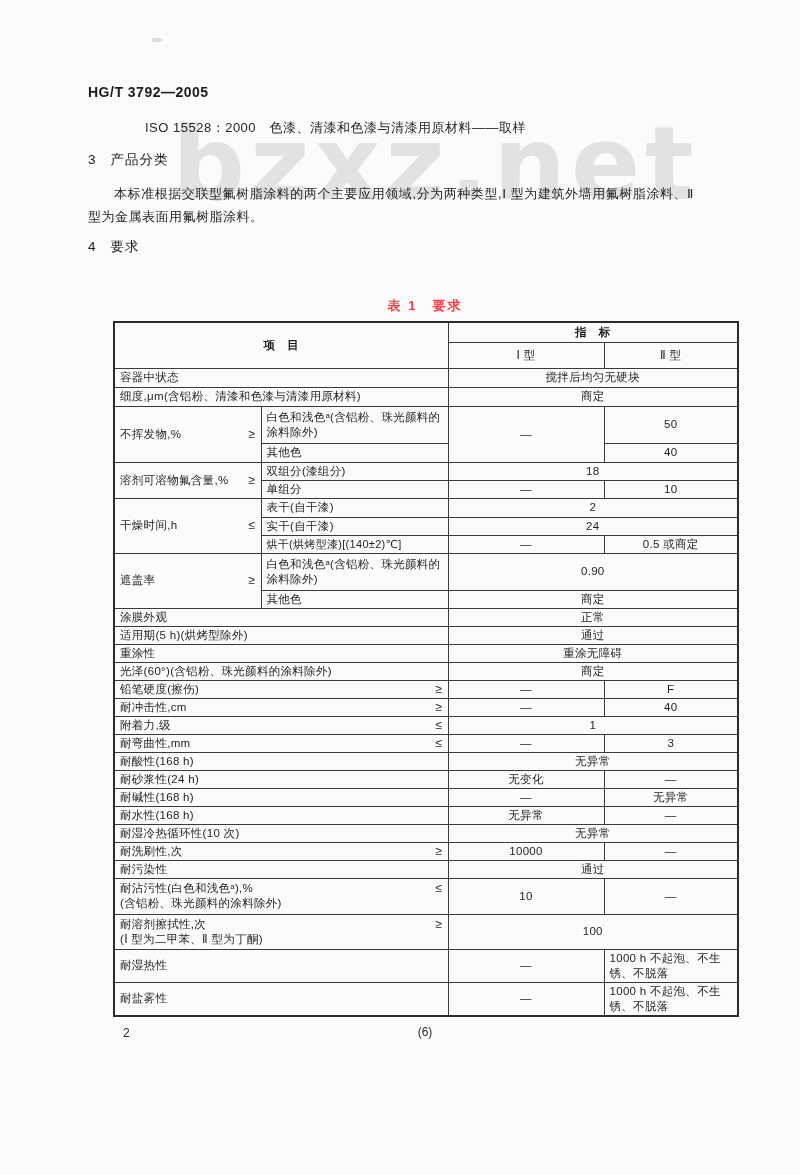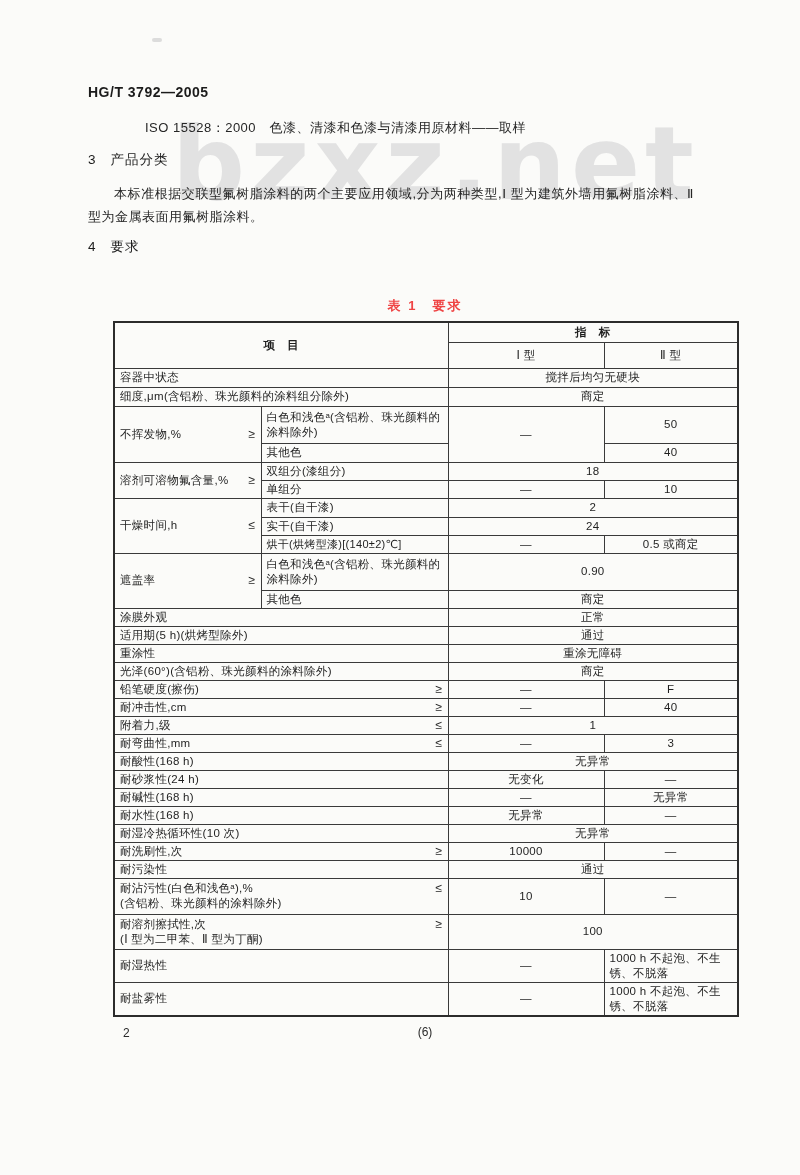--- a/index.html
+++ b/index.html
@@ -124,21 +124,21 @@
         <td class="hd2">Ⅰ 型</td>
         <td class="hd2">Ⅱ 型</td>
       </tr>
 
       <tr class="r19">
         <td class="item" colspan="2">容器中状态</td>
         <td class="c" colspan="2">搅拌后均匀无硬块</td>
       </tr>
 
       <tr class="r19">
-        <td class="item" colspan="2">细度,μm(含铝粉、珠光颜料的涂料组分除外)</td>
+        <td class="item" colspan="2">细度,μm(含铝粉、清漆和色漆与清漆用原材料)</td>
         <td class="c" colspan="2">商定</td>
       </tr>
 
       <tr class="r37">
         <td class="item" rowspan="2">
           <span class="lbl">不挥发物,%</span>
           <span class="sym">≥</span>
         </td>
         <td class="item">白色和浅色ᵃ(含铝粉、珠光颜料的涂料除外)</td>
         <td class="c" rowspan="2">—</td>

